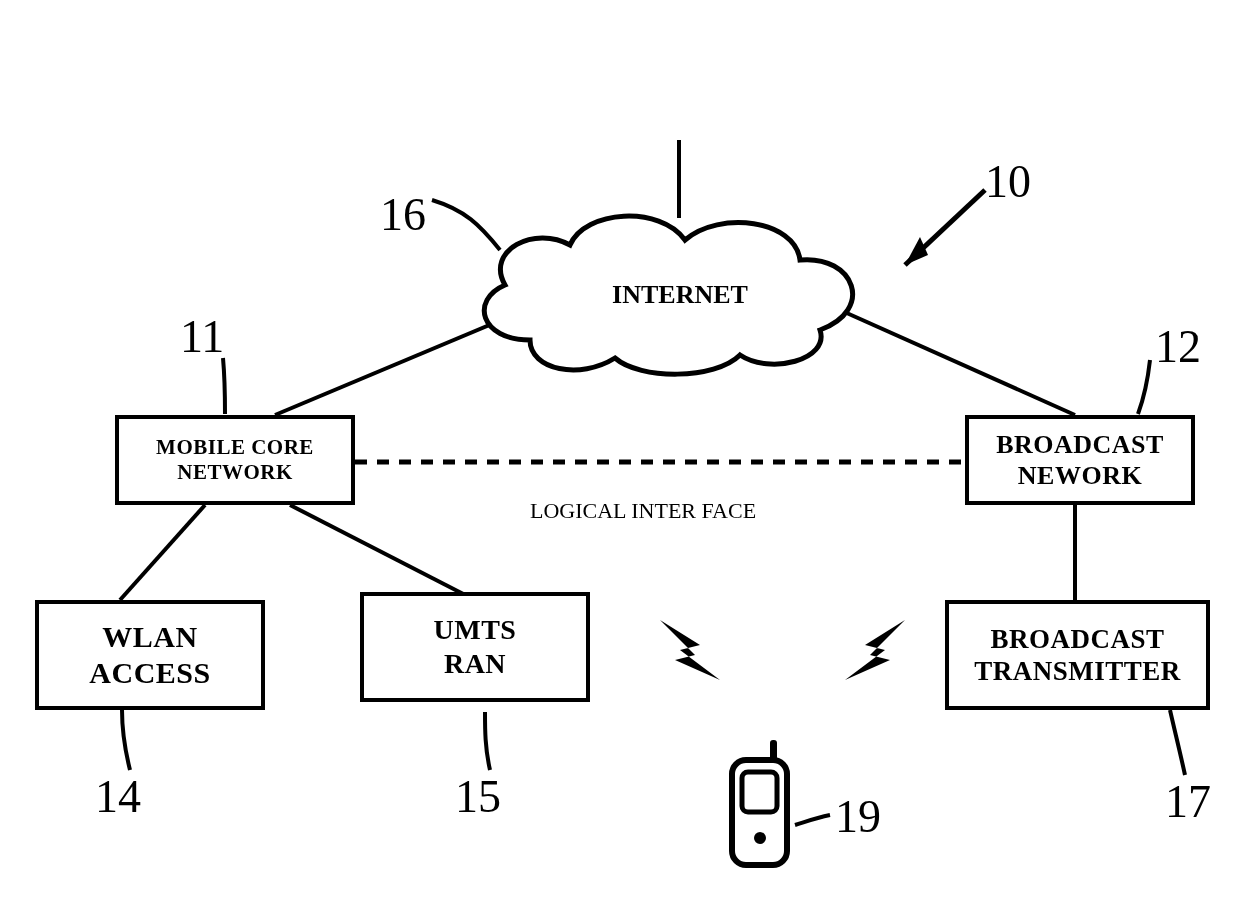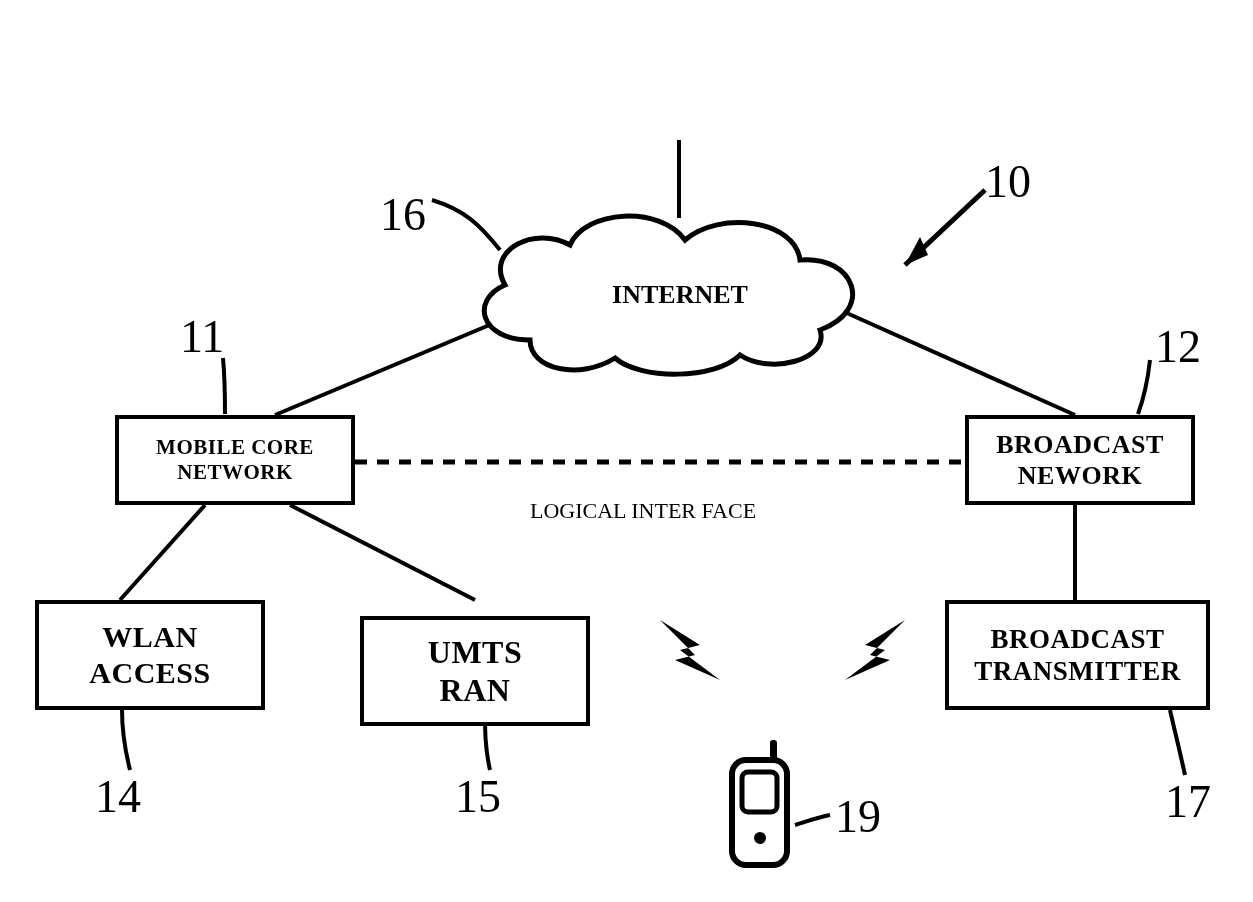--- a/index.html
+++ b/index.html
@@ -123,21 +123,21 @@
 
   <div class="box" style="left:115px; top:415px; width:240px; height:90px; font-size:21px;">MOBILE CORE
 NETWORK</div>
 
   <div class="box" style="left:965px; top:415px; width:230px; height:90px; font-size:26px;">BROADCAST
 NEWORK</div>
 
   <div class="box" style="left:35px; top:600px; width:230px; height:110px; font-size:30px;">WLAN
 ACCESS</div>
 
-  <div class="box" style="left:360px; top:616px; width:230px; height:110px; font-size:32px;">UMTS
+  <div class="box" style="left:360px; top:592px; width:230px; height:110px; font-size:28px;">UMTS
 RAN</div>
 
   <div class="box" style="left:945px; top:600px; width:265px; height:110px; font-size:27px;">BROADCAST
 TRANSMITTER</div>
 
   <div class="label" style="left:530px; top:470px; font-size:22px; font-weight:normal;margin-top:28px;">LOGICAL INTER FACE</div>
 
   <div class="ref" style="left:380px; top:160px;margin-top:28px;">16</div>
   <div class="ref" style="left:985px; top:155px;">10</div>
   <div class="ref" style="left:180px; top:310px;">11</div>

